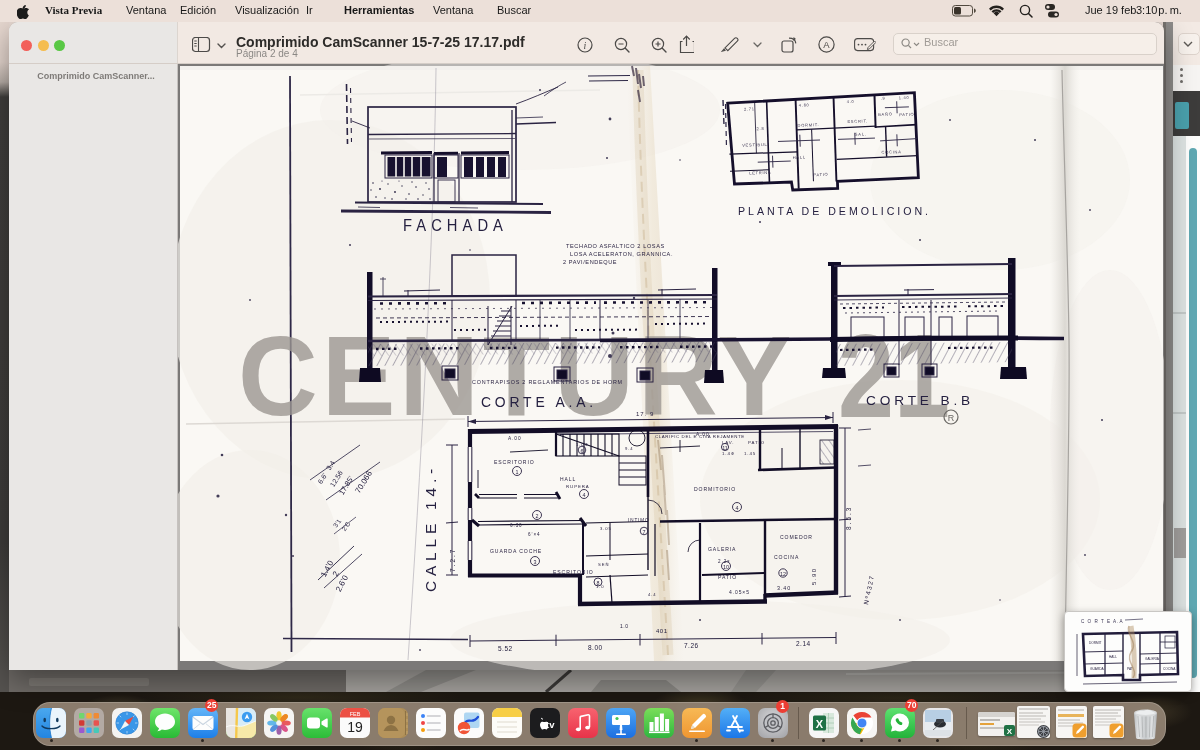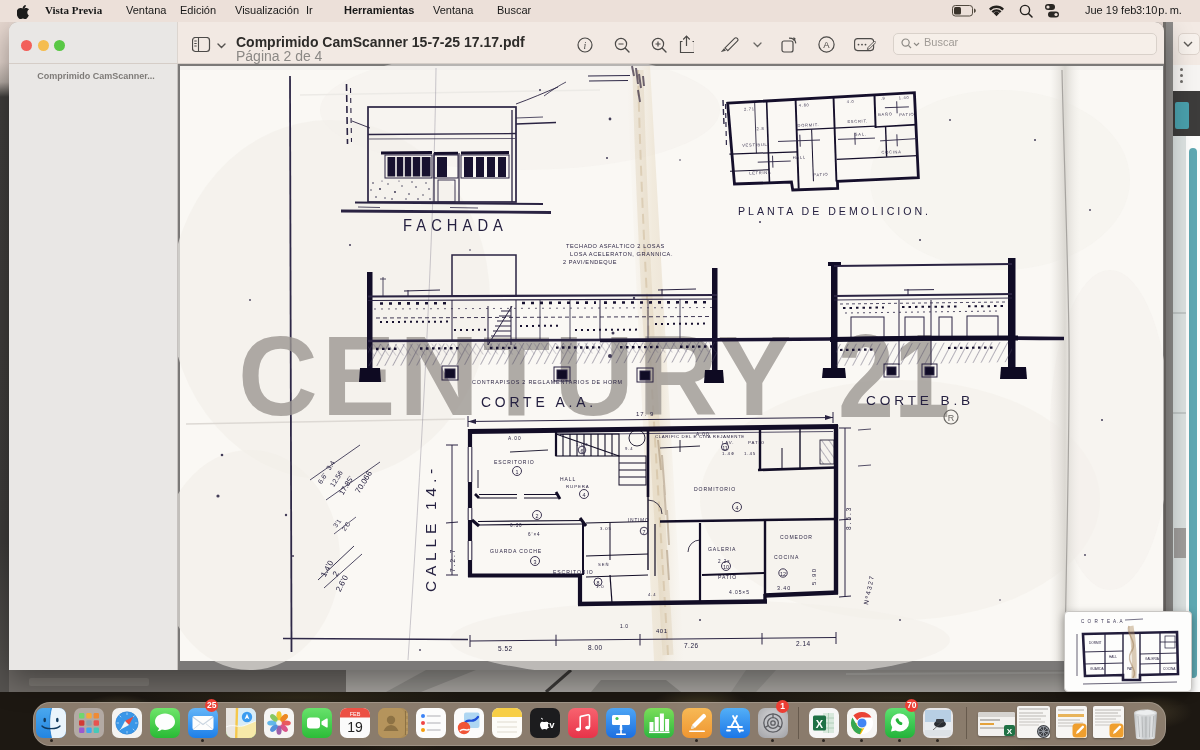--- a/index.html
+++ b/index.html
@@ -82,21 +82,21 @@
           <rect x="0.5" y="0.5" width="17" height="14" rx="3" fill="none" stroke="#4c4a48" stroke-width="1.2"></rect>
           <line x1="6.5" y1="1" x2="6.5" y2="14" stroke="#4c4a48" stroke-width="1.1"></line>
           <line x1="2.3" y1="4" x2="4.7" y2="4" stroke="#4c4a48" stroke-width="1"></line>
           <line x1="2.3" y1="6.5" x2="4.7" y2="6.5" stroke="#4c4a48" stroke-width="1"></line>
           <line x1="2.3" y1="9" x2="4.7" y2="9" stroke="#4c4a48" stroke-width="1"></line>
         </svg>
     <svg class="abs" style="left:208px;top:21px" width="9" height="6" viewBox="0 0 9 6">
           <path d="M1 1l3.5 3.5L8 1" fill="none" stroke="#55524f" stroke-width="1.4" stroke-linecap="round"></path>
         </svg>
     <div class="abs" style="left:227px;top:12px;font-size:14px;font-weight:bold;color:#2d2b29;">Comprimido CamScanner 15-7-25 17.17.pdf</div>
-    <div class="abs" style="left:227px;top:26px;font-size:14px;color:#8b8885;">Página 2 de 4</div>
+    <div class="abs" style="left:227px;top:26px;font-size:10px;color:#8b8885;">Página 2 de 4</div>
 
     <svg class="abs" style="left:568px;top:15px" width="16" height="16" viewBox="0 0 16 16">
           <circle cx="8" cy="8" r="7" fill="none" stroke="#4c4a48" stroke-width="1.2"></circle>
           <text x="8" y="12" font-size="10" font-family="Liberation Serif" font-style="italic" text-anchor="middle" fill="#4c4a48">i</text>
         </svg>
 
     <svg class="abs" style="left:605px;top:15px" width="16" height="16" viewBox="0 0 16 16">
           <circle cx="7" cy="7" r="5.6" fill="none" stroke="#4c4a48" stroke-width="1.2"></circle>
           <line x1="11.3" y1="11.3" x2="15" y2="15" stroke="#4c4a48" stroke-width="1.4" stroke-linecap="round"></line>
           <line x1="4.5" y1="7" x2="9.5" y2="7" stroke="#4c4a48" stroke-width="1.2"></line>

